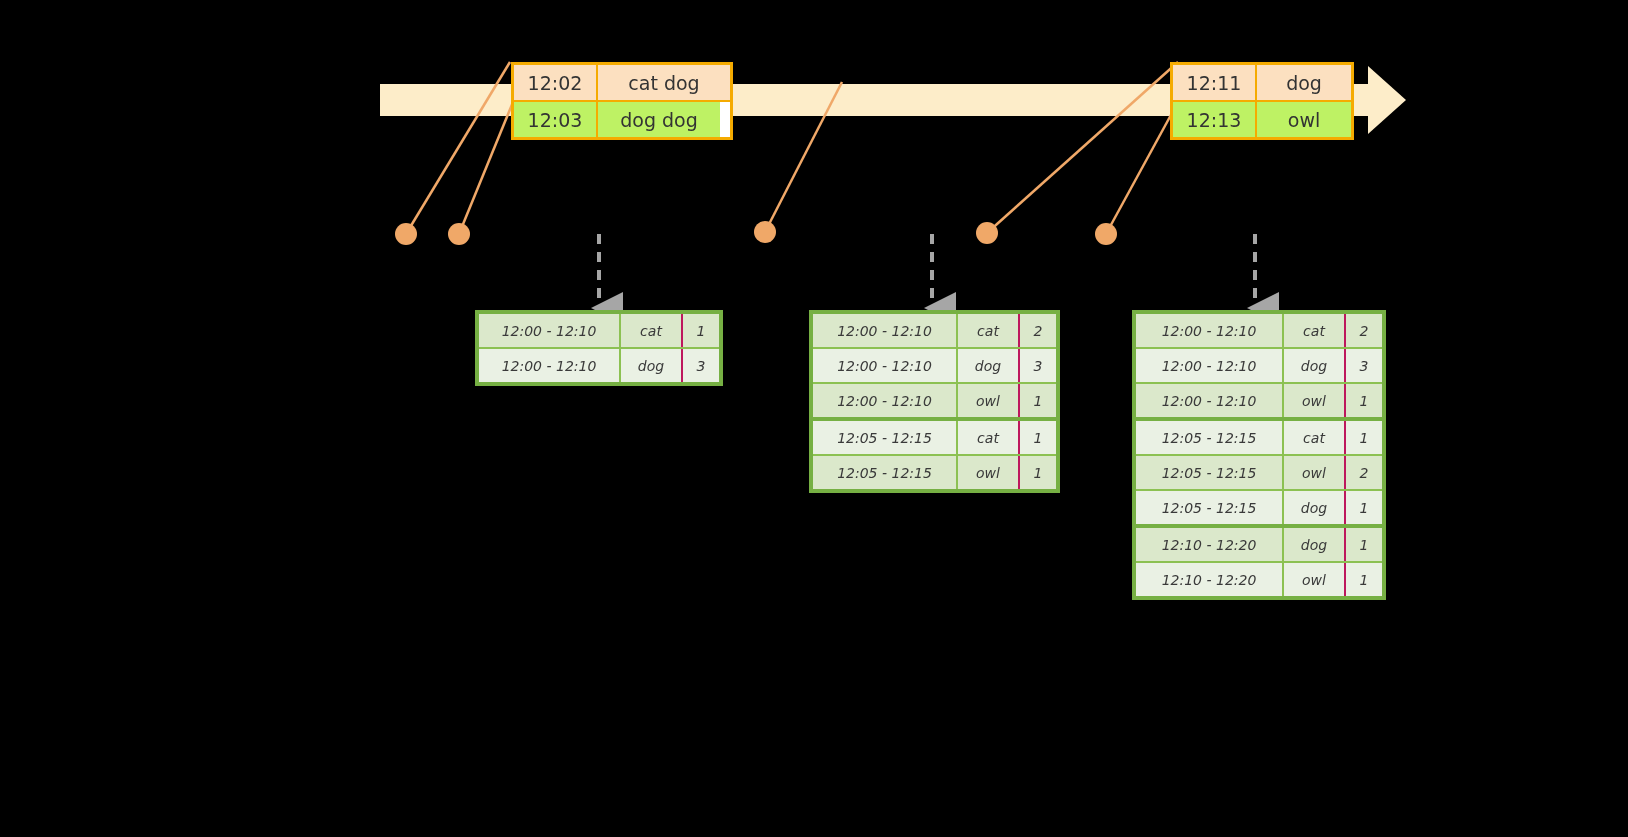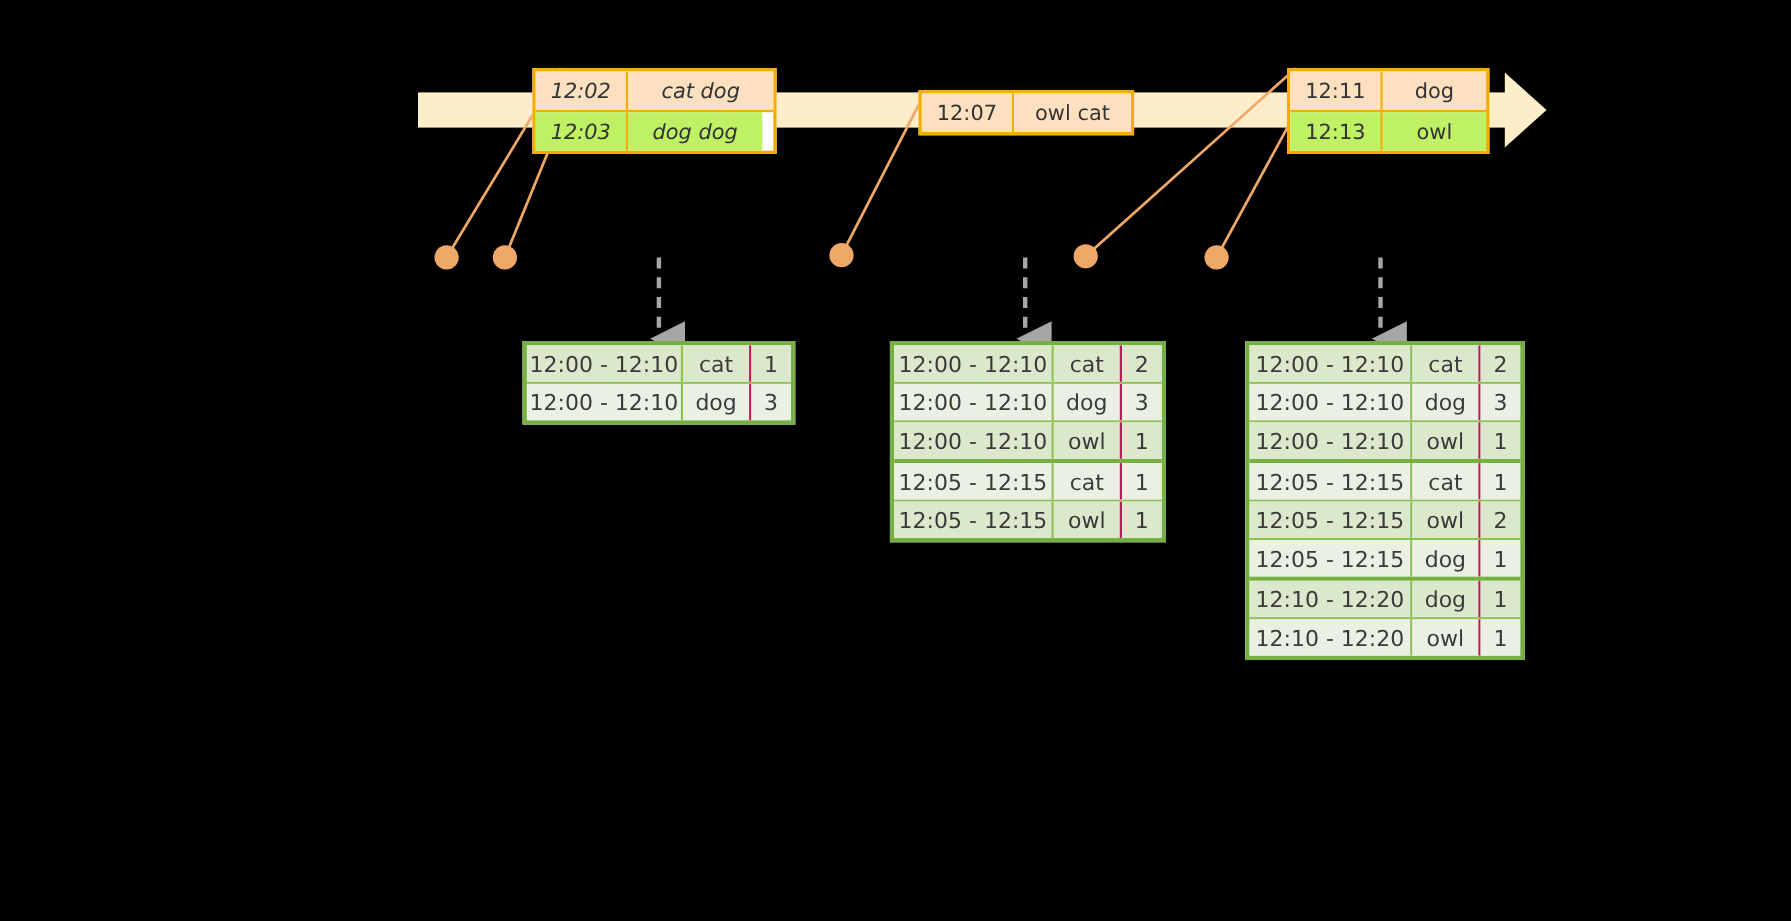--- a/index.html
+++ b/index.html
@@ -85,28 +85,29 @@
     box-sizing: border-box;
     background: #ffffff;
   }
   .res-row {
     display: flex;
     border-bottom: 2px solid #8cc152;
   }
   .res-row:last-child { border-bottom: none; }
   .res-row.group-end { border-bottom: 4px solid #76b043; }
   .res-cell {
-    font-size: 20px;
+    font-size: 14px;
     color: #3a3a3a;
     display: flex;
     align-items: center;
     justify-content: center;
     height: 33px;
     box-sizing: border-box;
     white-space: nowrap;
+    font-style: italic;
   }
   .res-cell.win { border-right: 2px solid #8cc152; }
   .res-cell.key { border-right: 2px solid #be185d; }
   .res-row.shade-a .res-cell { background: #dbe8cb; }
   .res-row.shade-b .res-cell { background: #eaf1e4; }
 
   
   .t1 .res-cell.win { width: 142px; }
   .t1 .res-cell.key { width: 62px; }
   .t1 .res-cell.cnt { width: 36px; }
@@ -147,37 +148,31 @@
         <circle cx="987" cy="233" r="11" fill="#f0a868"></circle>
         <circle cx="1106" cy="234" r="11" fill="#f0a868"></circle>
       </g>
     <g id="dashed-arrows">
         <line x1="599" y1="234" x2="599" y2="308" stroke="#a6a6a6" stroke-width="4" stroke-dasharray="10 8" marker-end="url(#dash-head)"></line>
         <line x1="932" y1="234" x2="932" y2="308" stroke="#a6a6a6" stroke-width="4" stroke-dasharray="10 8" marker-end="url(#dash-head)"></line>
         <line x1="1255" y1="234" x2="1255" y2="308" stroke="#a6a6a6" stroke-width="4" stroke-dasharray="10 8" marker-end="url(#dash-head)"></line>
       </g>
   </svg>
 
-  <div class="ev-table" style="left:484px; top:62px;font-style:italic;">
+  <div class="ev-table" style="left:511px; top:62px;">
     <div class="ev-row shade-a">
       <div class="ev-cell time">12:02</div>
       <div class="ev-cell payload" style="width:132px">cat dog</div>
     </div>
     <div class="ev-row shade-b">
       <div class="ev-cell time">12:03</div>
       <div class="ev-cell payload" style="width:122px">dog dog</div>
     </div>
   </div>
 
-  <div class="ev-table" style="left:835px; top:82px;">
-    <div class="ev-row shade-a">
-      <div class="ev-cell time">12:07</div>
-      <div class="ev-cell payload" style="width:106px">owl cat</div>
-    </div>
-  </div>
 
   <div class="ev-table" style="left:1170px; top:62px;">
     <div class="ev-row shade-a">
       <div class="ev-cell time">12:11</div>
       <div class="ev-cell payload" style="width:94px">dog</div>
     </div>
     <div class="ev-row shade-b">
       <div class="ev-cell time">12:13</div>
       <div class="ev-cell payload" style="width:94px">owl</div>
     </div>

